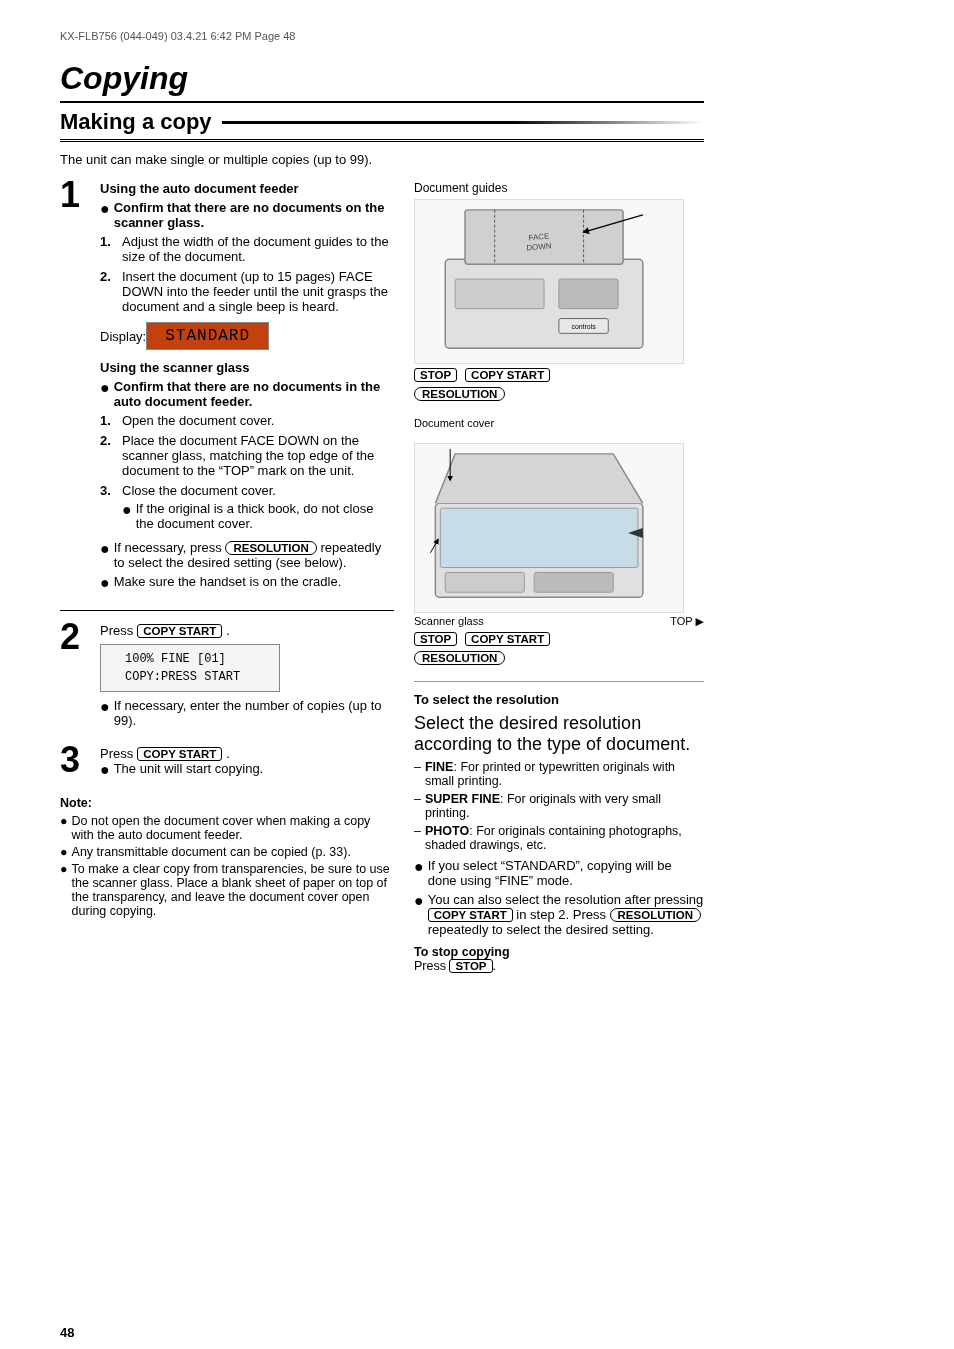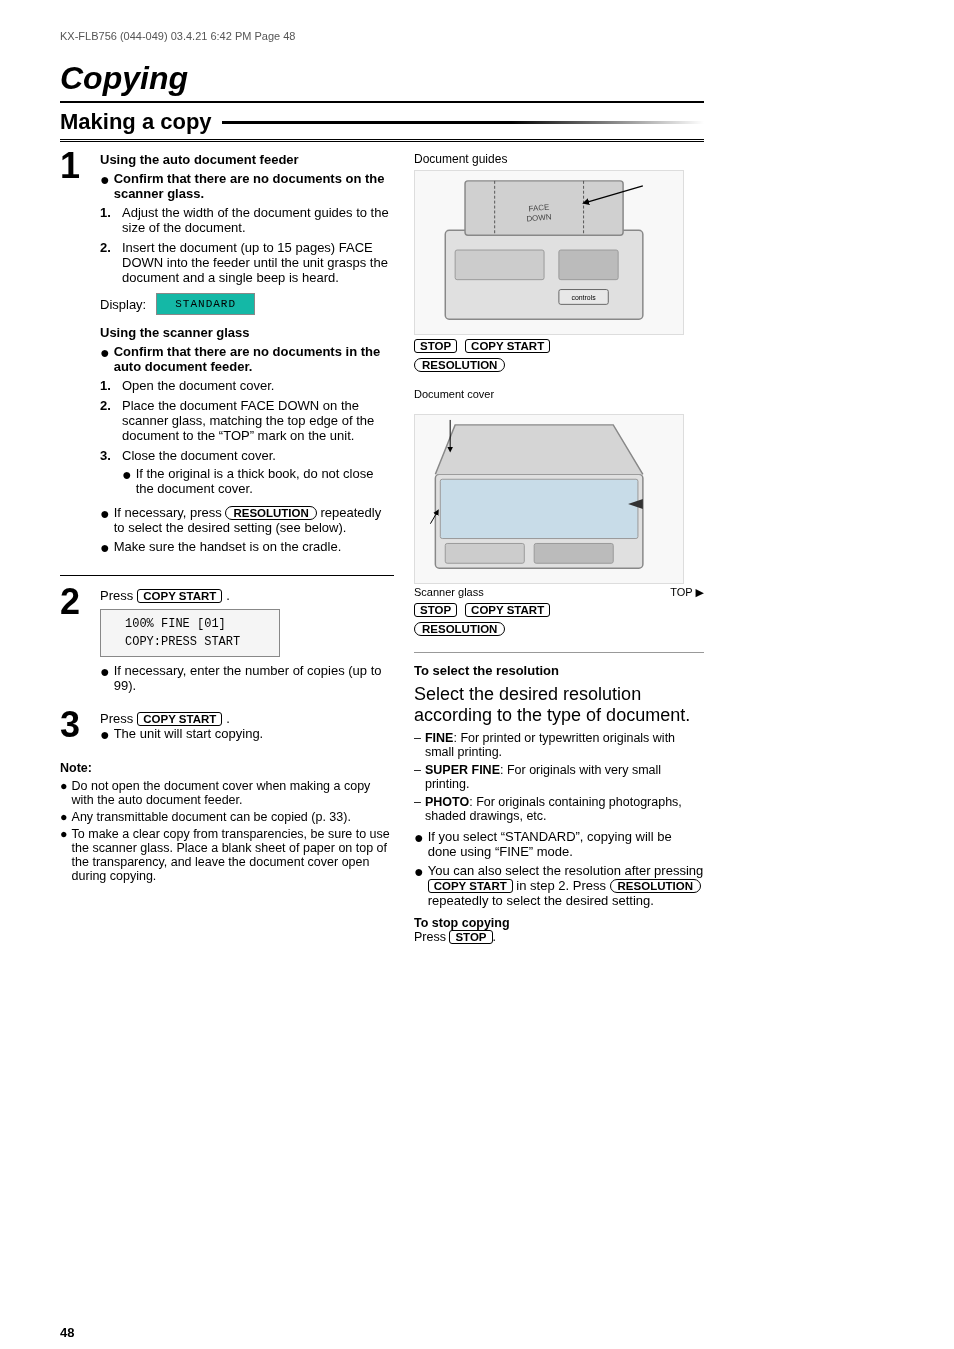--- a/index.html
+++ b/index.html
@@ -100,30 +100,29 @@
       display: flex;
       gap: 4px;
       margin-bottom: 5px;
       font-size: 13px;
     }
     .numbered-item .num { font-weight: bold; min-width: 18px; }
     
     .display-row {
       display: flex;
       align-items: center;
-      gap: 10px;
       margin: 8px 0 10px 0;
     }
     .display-label { font-size: 13px; }
     .display-box {
       border: 1px solid #888;
       padding: 4px 18px;
       font-family: 'Courier New', monospace;
-      font-size: 11px;
-      background: #14b8a6;
+      font-size: 16px;
+      background: #c2410c;
       letter-spacing: 1px;
     }
     
     .section-divider {
       border: none;
       border-top: 1px solid #000;
       margin: 12px 0;
     }
     
     .note-block {
@@ -215,20 +214,21 @@
     <span>KX-FLB756 (044-049)   03.4.21   6:42 PM   Page 48</span>
   </div>
 
   <div class="page-title">Copying</div>
 
   <div class="section-heading">
     <span>Making a copy</span>
     <div class="section-heading-line"></div>
   </div>
 
+  <div class="intro-text">The unit can make single or multiple copies (up to 99).</div>
 
   <div class="main-content">
 
     <div class="left-col">
 
       <div class="step-block">
         <div class="step-number">1</div>
         <div class="step-content">
           <div class="step-sub-heading">Using the auto document feeder</div>
           <div class="bullet-item">

